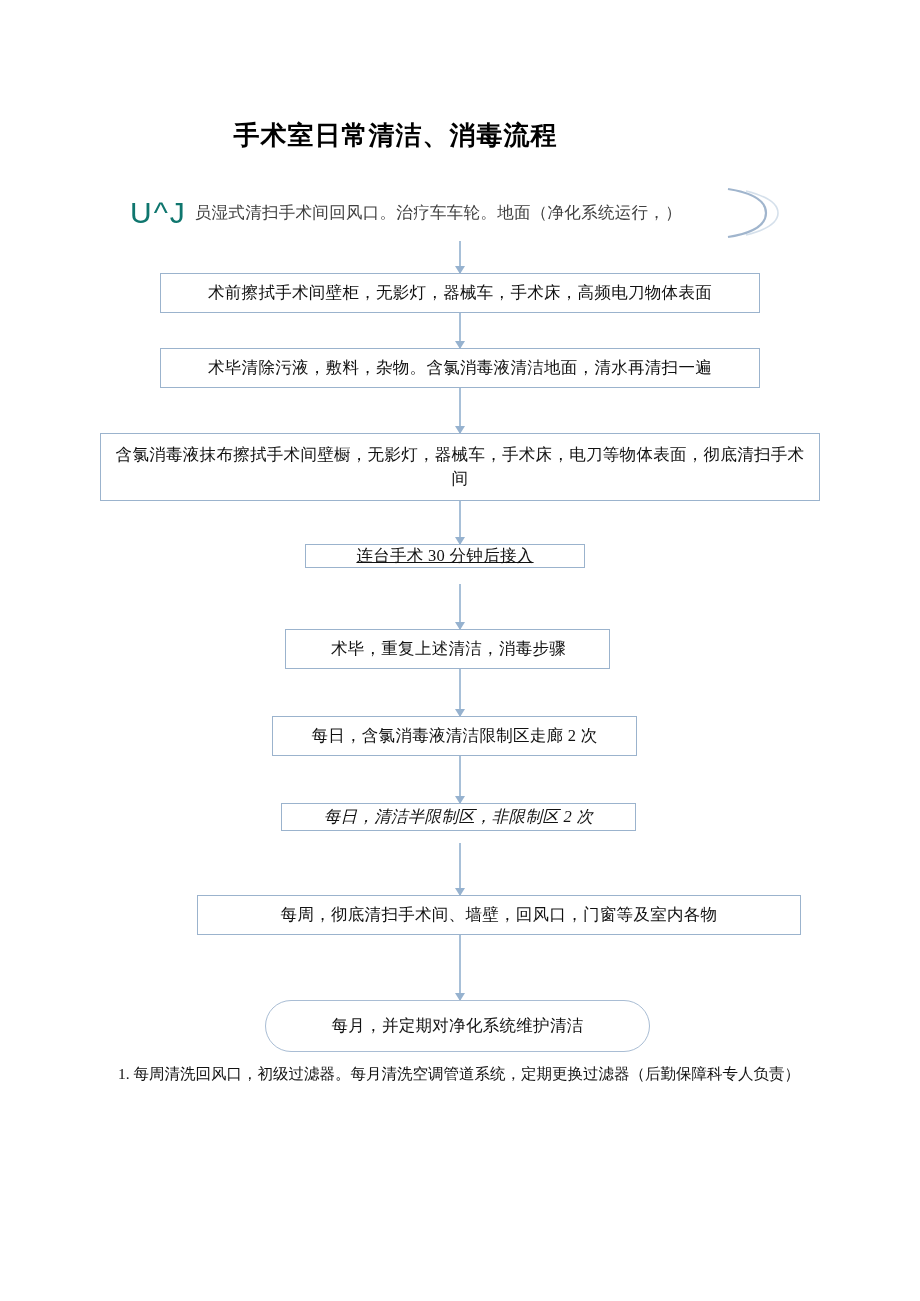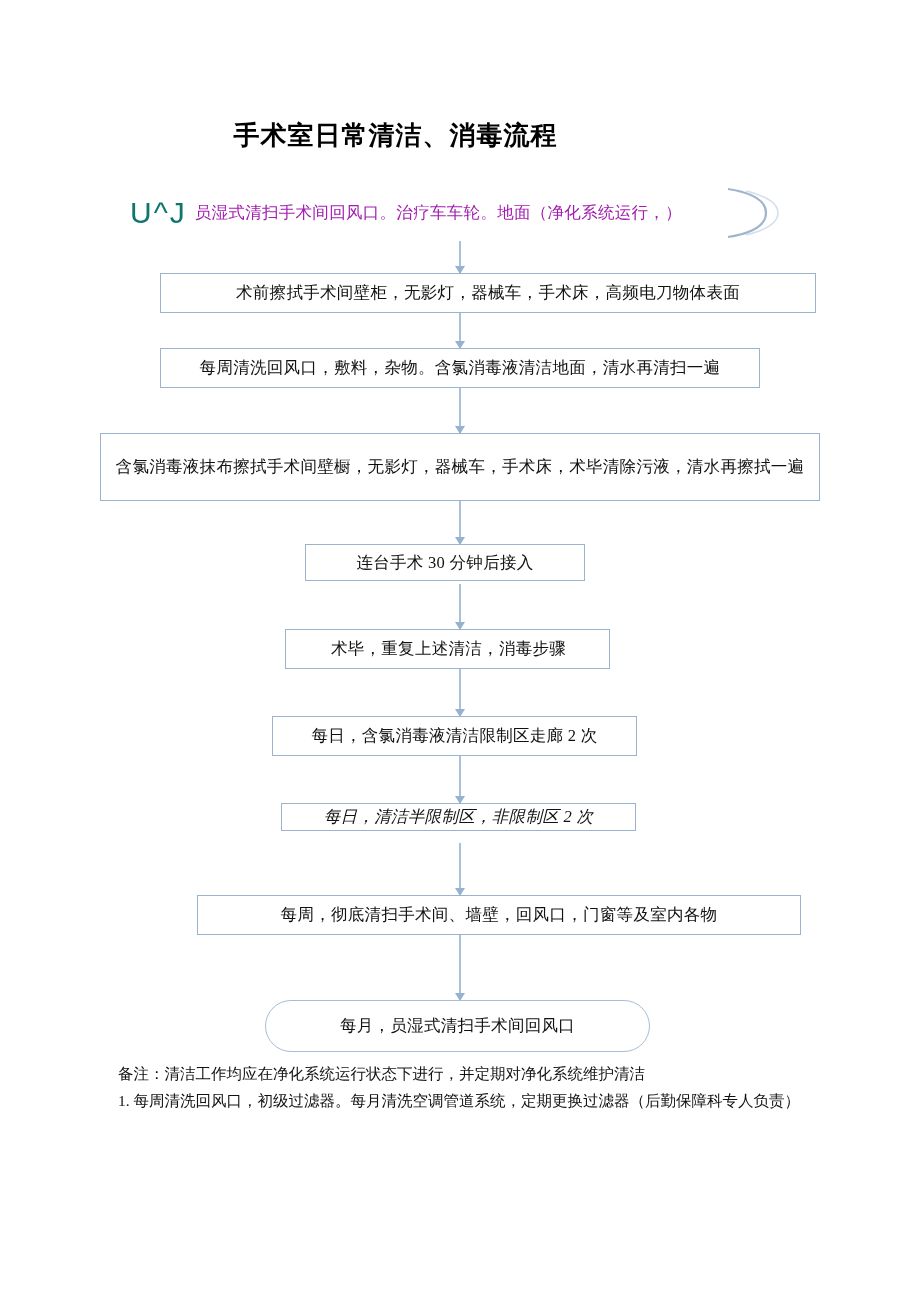--- a/index.html
+++ b/index.html
@@ -86,21 +86,21 @@
     font-family: "Liberation Sans", "DejaVu Sans", sans-serif;
     font-size: 30px;
     font-weight: 500;
     color: #0f766e;
     letter-spacing: 2px;
     margin-right: 8px;
     line-height: 1;
   }
   .ghost-text {
     font-size: 16.5px;
-    color: #a21caf;
+    color: #404040;
     white-space: nowrap;
   }
 
   
   .conn {
     position: absolute;
     width: 2px;
     background: #a8c0d8;
     left: 459px;
   }
@@ -145,45 +145,45 @@
       <svg class="ghost-arc" viewBox="0 0 60 56">
         <path d="M 8 4 Q 46 10 46 28 Q 46 46 8 52" fill="none" stroke="#8fa8c4" stroke-width="2.2" opacity="0.85"></path>
         <path d="M 26 6 Q 58 14 58 28 Q 58 42 26 50" fill="none" stroke="#b9cbdd" stroke-width="1.6" opacity="0.6"></path>
       </svg>
     </div>
 
     <div class="conn" style="top:56px; height:32px;">
       <span class="head"></span>
     </div>
 
-    <div class="node" style="left:160px; top:88px; width:656px; height:40px;">
+    <div class="node" style="left:160px; top:88px; width:600px; height:40px;">
       <span>术前擦拭手术间壁柜，无影灯，器械车，手术床，高频电刀物体表面</span>
     </div>
 
     <div class="conn" style="top:128px; height:35px;">
       <span class="head"></span>
     </div>
 
     <div class="node" style="left:160px; top:163px; width:600px; height:40px;">
-      <span>每周清洗回风口，敷料，杂物。含氯消毒液清洁地面，清水再清扫一遍</span>
+      <span>术毕清除污液，敷料，杂物。含氯消毒液清洁地面，清水再清扫一遍</span>
     </div>
 
     <div class="conn" style="top:203px; height:45px;">
       <span class="head"></span>
     </div>
 
     <div class="node" style="left:100px; top:248px; width:720px; height:68px;">
-      <span>含氯消毒液抹布擦拭手术间壁橱，无影灯，器械车，手术床，术毕清除污液，清水再擦拭一遍</span>
+      <span>含氯消毒液抹布擦拭手术间壁橱，无影灯，器械车，手术床，电刀等物体表面，彻底清扫手术间</span>
     </div>
 
     <div class="conn" style="top:316px; height:43px;">
       <span class="head"></span>
     </div>
 
-    <div class="node" style="left:305px; top:359px; width:280px; height:37px;">
+    <div class="node" style="left:305px; top:359px; width:280px; height:24px;text-decoration:underline;">
       <span>连台手术 30 分钟后接入</span>
     </div>
 
     <div class="conn" style="top:399px; height:45px;">
       <span class="head"></span>
     </div>
 
     <div class="node" style="left:285px; top:444px; width:325px; height:40px;padding-left:12px;">
       <span>术毕，重复上述清洁，消毒步骤</span>
     </div>
@@ -210,23 +210,22 @@
 
     <div class="node" style="left:197px; top:710px; width:604px; height:40px;">
       <span>每周，彻底清扫手术间、墙壁，回风口，门窗等及室内各物</span>
     </div>
 
     <div class="conn" style="top:750px; height:65px;">
       <span class="head"></span>
     </div>
 
     <div class="node oval" style="left:265px; top:815px; width:385px; height:52px;">
-      <span>每月，员湿式清扫手术间回风口</span>
+      <span>每月，并定期对净化系统维护清洁</span>
     </div>
 
   </div>
 
   <div class="notes">
-    <p>备注：清洁工作均应在净化系统运行状态下进行，并定期对净化系统维护清洁</p>
     <p>1. 每周清洗回风口，初级过滤器。每月清洗空调管道系统，定期更换过滤器（后勤保障科专人负责）</p>
   </div>
 
 </div>
 
 </body></html>

